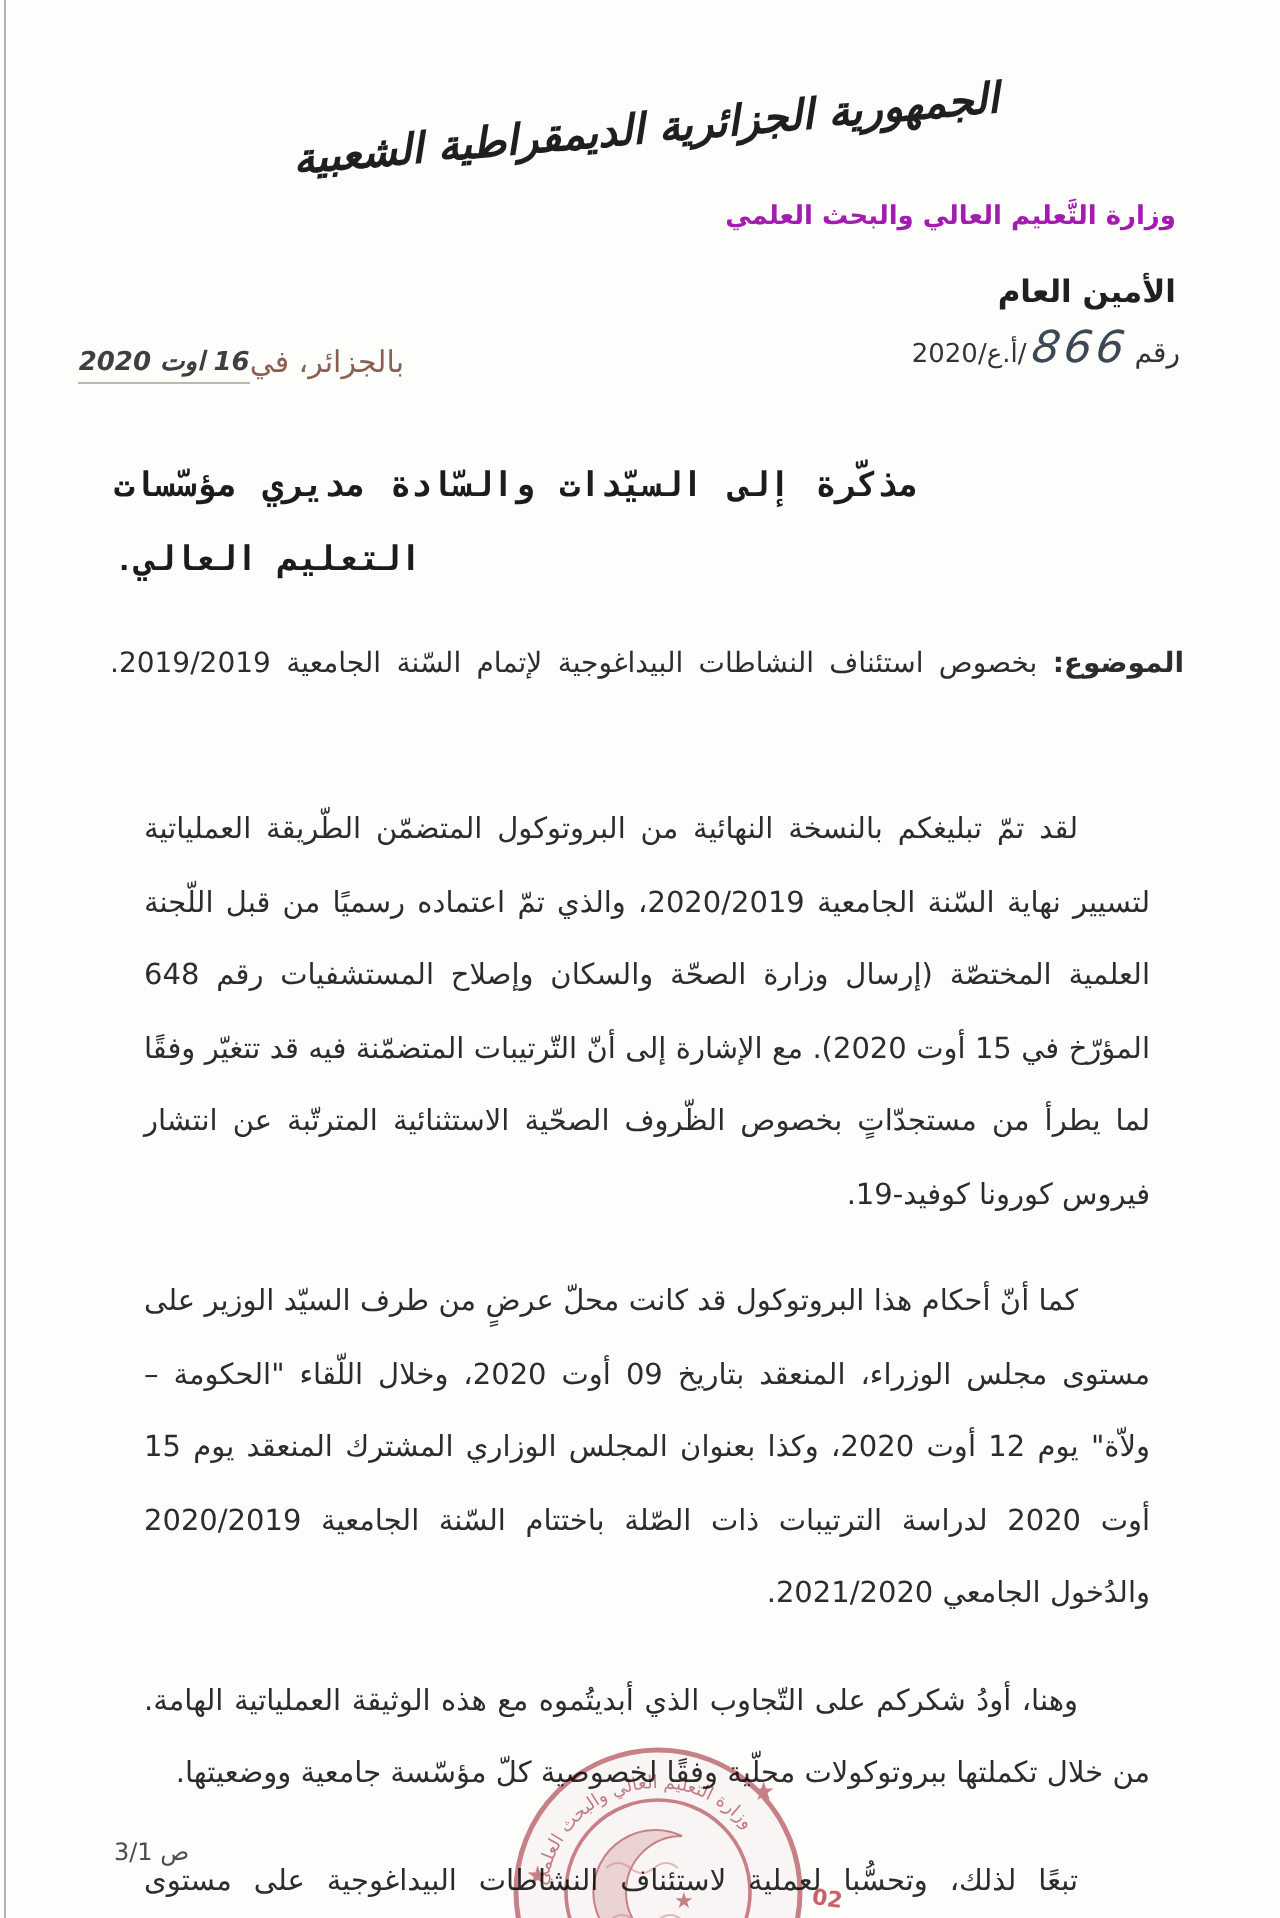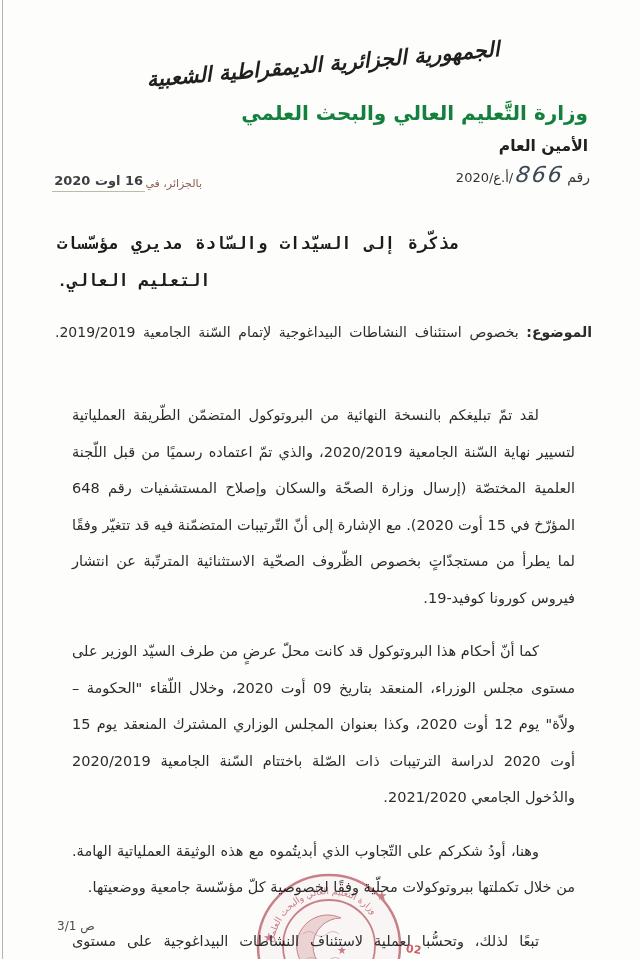--- a/index.html
+++ b/index.html
@@ -8,32 +8,32 @@
     background:#fdfdfc;overflow:hidden;
     font-family:"DejaVu Sans",sans-serif;color:#2c2c2c;
   }
   .scan-edge{position:absolute;left:2px;top:0;bottom:0;width:1px;background:#b3b3b3;}
 
   .rep-header{
     position:absolute;top:52px;left:156px;width:344px;text-align:center;
     direction:rtl;font-size:21px;font-weight:bold;font-style:italic;
     color:#1f1f1f;transform:rotate(-5deg);letter-spacing:.5px;white-space:nowrap;
   }
-  .ministry{position:absolute;top:101px;right:52px;direction:rtl;font-size:20px;font-weight:bold;color:#15803d;}
+  .ministry{position:absolute;top:101px;right:52px;direction:rtl;font-size:13px;font-weight:bold;color:#a21caf;}
   .office{position:absolute;top:137px;right:52px;direction:rtl;font-size:15.5px;font-weight:bold;color:#202020;}
 
   .date-block{
     position:absolute;top:158px;left:52px;width:150px;height:34px;
     display:flex;direction:rtl;align-items:flex-end;
   }
-  .date-place{font-size:11px;color:#8a6052;white-space:nowrap;padding-bottom:2px;}
+  .date-place{font-size:15px;color:#8a6052;white-space:nowrap;padding-bottom:2px;}
   .date-line{flex:1;border-bottom:1px solid #bba;text-align:center;}
   .date-stamp{
     display:inline-block;font-size:13px;font-weight:bold;color:#3f3f3f;
-    letter-spacing:1.5px;white-space:nowrap;transform:translateY(-2px);
+    letter-spacing:1.5px;white-space:nowrap;transform:translateY(-2px);font-style:italic;
   }
 
   .ref{
     position:absolute;top:164px;right:50px;direction:rtl;
     display:flex;align-items:baseline;gap:3px;color:#333;
   }
   .ref .prefix{font-weight:normal;font-size:14px;}
   .ref .hw{
     font-size:22px;font-style:italic;font-weight:400;color:#3c4854;
     letter-spacing:2px;display:inline-block;transform:skewX(-8deg);line-height:1;

